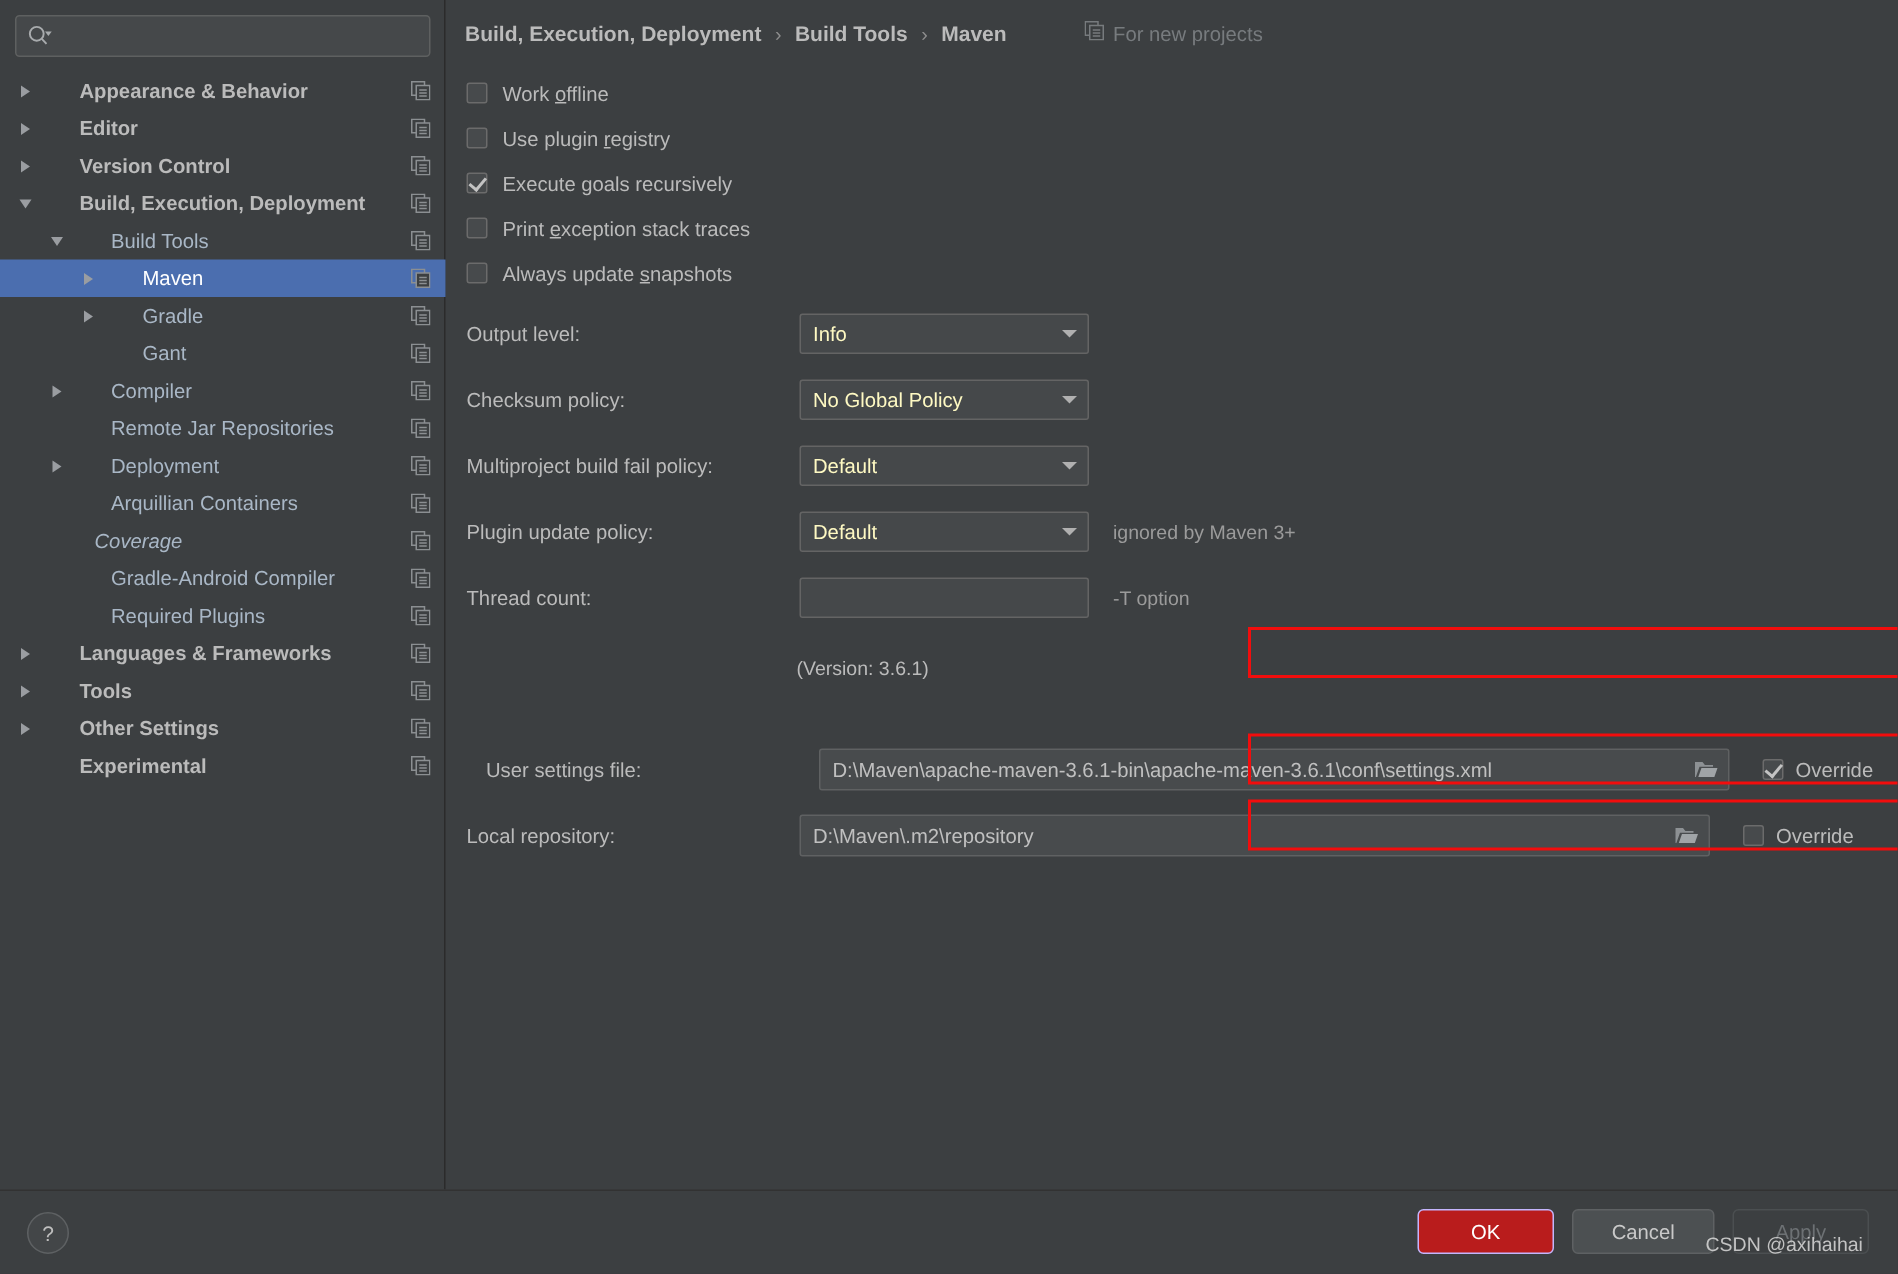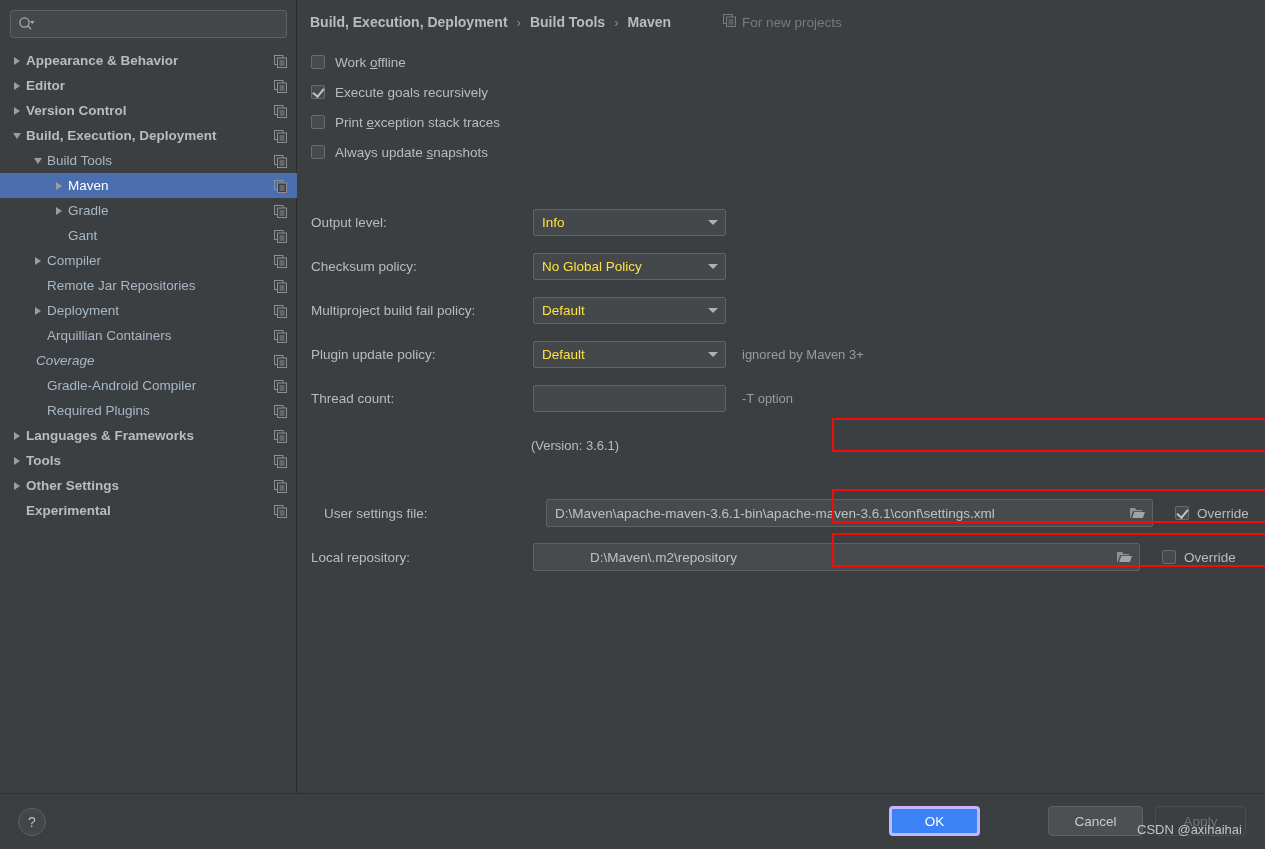--- a/index.html
+++ b/index.html
@@ -74,20 +74,21 @@
   }
   .arrow-down {
     width: 0; height: 0;
     border-top: 6px solid #9a9da1;
     border-left: 4px solid transparent;
     border-right: 4px solid transparent;
   }
   .tree-label {
     font-size: 13.5px;
     color: #a9b7c6;
+    margin-left: 27px;
   }
   .tree-label.bold { font-weight: bold; color: #bbbbbb; }
   .copy-icon {
     position: absolute; right: 10px; top: 6px;
     width: 13px; height: 13px;
   }
 
   
   #main {
     position: absolute; left: 298px; top: 0;
@@ -159,21 +160,21 @@
     position: relative;
     width: 193px; height: 27px;
     background: #45484a;
     border: 1px solid #646464;
     border-radius: 2px;
     display: flex; align-items: center;
   }
   .combo-val {
     flex: 1;
     padding-left: 8px;
-    font-size: 13.5px; color: #fde047;
+    font-size: 13.5px; color: #fef9c3;
     white-space: nowrap; overflow: hidden;
   }
   .combo-arrow {
     width: 24px;
     display: flex; align-items: center; justify-content: center;
   }
   .tri-down {
     width: 0; height: 0;
     border-top: 5px solid #b0b0b0;
     border-left: 5px solid transparent;
@@ -258,23 +259,23 @@
   .dlg-btn {
     position: absolute; top: 806px;
     height: 30px;
     border-radius: 4px;
     font-size: 13.5px;
     display: flex; align-items: center; justify-content: center;
     cursor: pointer;
     font-family: "Liberation Sans", sans-serif;
   }
   #ok-btn {
-    left: 889px; width: 91px;
-    background: #3b82f6;
-    border: 3px solid #c4b5fd;
+    left: 945px; width: 91px;
+    background: #b91c1c;
+    border: 1px solid #c4b5fd;
     color: #ffffff;
   }
   #cancel-btn {
     left: 1048px; width: 95px;
     background: #4c5052;
     border: 1px solid #5e6163;
     color: #c9c9c9;
   }
   #apply-btn {
     left: 1155px; width: 91px;
@@ -571,20 +572,24 @@
         <span>For new projects</span>
       </div>
     </div>
 
     <div id="checks">
         <div class="chk-row">
           <span class="cbox"></span>
           <span class="chk-label"><span>Work </span><span class="mn">o</span><span>ffline</span></span>
         </div>
         <div class="chk-row">
+          <span class="cbox"></span>
+          <span class="chk-label"><span>Use plugin </span><span class="mn">r</span><span>egistry</span></span>
+        </div>
+        <div class="chk-row">
           <span class="cbox checked"></span>
           <span class="chk-label"><span>Execute </span><span class="mn">g</span><span>oals recursively</span></span>
         </div>
         <div class="chk-row">
           <span class="cbox"></span>
           <span class="chk-label"><span>Print </span><span class="mn">e</span><span>xception stack traces</span></span>
         </div>
         <div class="chk-row">
           <span class="cbox"></span>
           <span class="chk-label"><span>Always update </span><span class="mn">s</span><span>napshots</span></span>
@@ -654,21 +659,21 @@
       <div style="width:22px;"></div>
       <div class="override-wrap">
         <span class="cbox checked"></span>
         <span class="override-label">Override</span>
       </div>
     </div>
     <div class="redbox" style="left:534px; top:489px; width:611px; height:34px;"></div>
 
     <div class="frow" style="position:absolute; left:13px; top:535px; width:954px;">
       <div class="flabel">Local repository:</div>
-      <div class="widefield" style="width:607px;padding-left:48px;">
+      <div class="widefield" style="width:607px;">
         <span class="wf-val">D:\Maven\.m2\repository</span>
         <span class="folder-btn">
           <svg width="17" height="14" viewBox="0 0 17 14">
             <path d="M1 12 L1 2 L6 2 L7.6 4 L13 4 L13 5.2 L4 5.2 L1.6 12 Z" fill="#8d9194"></path>
             <path d="M3.2 12 L5.3 6 L16 6 L13.9 12 Z" fill="#a0a4a7"></path>
           </svg>
         </span>
       </div>
       <div style="width:22px;"></div>
       <div class="override-wrap">

